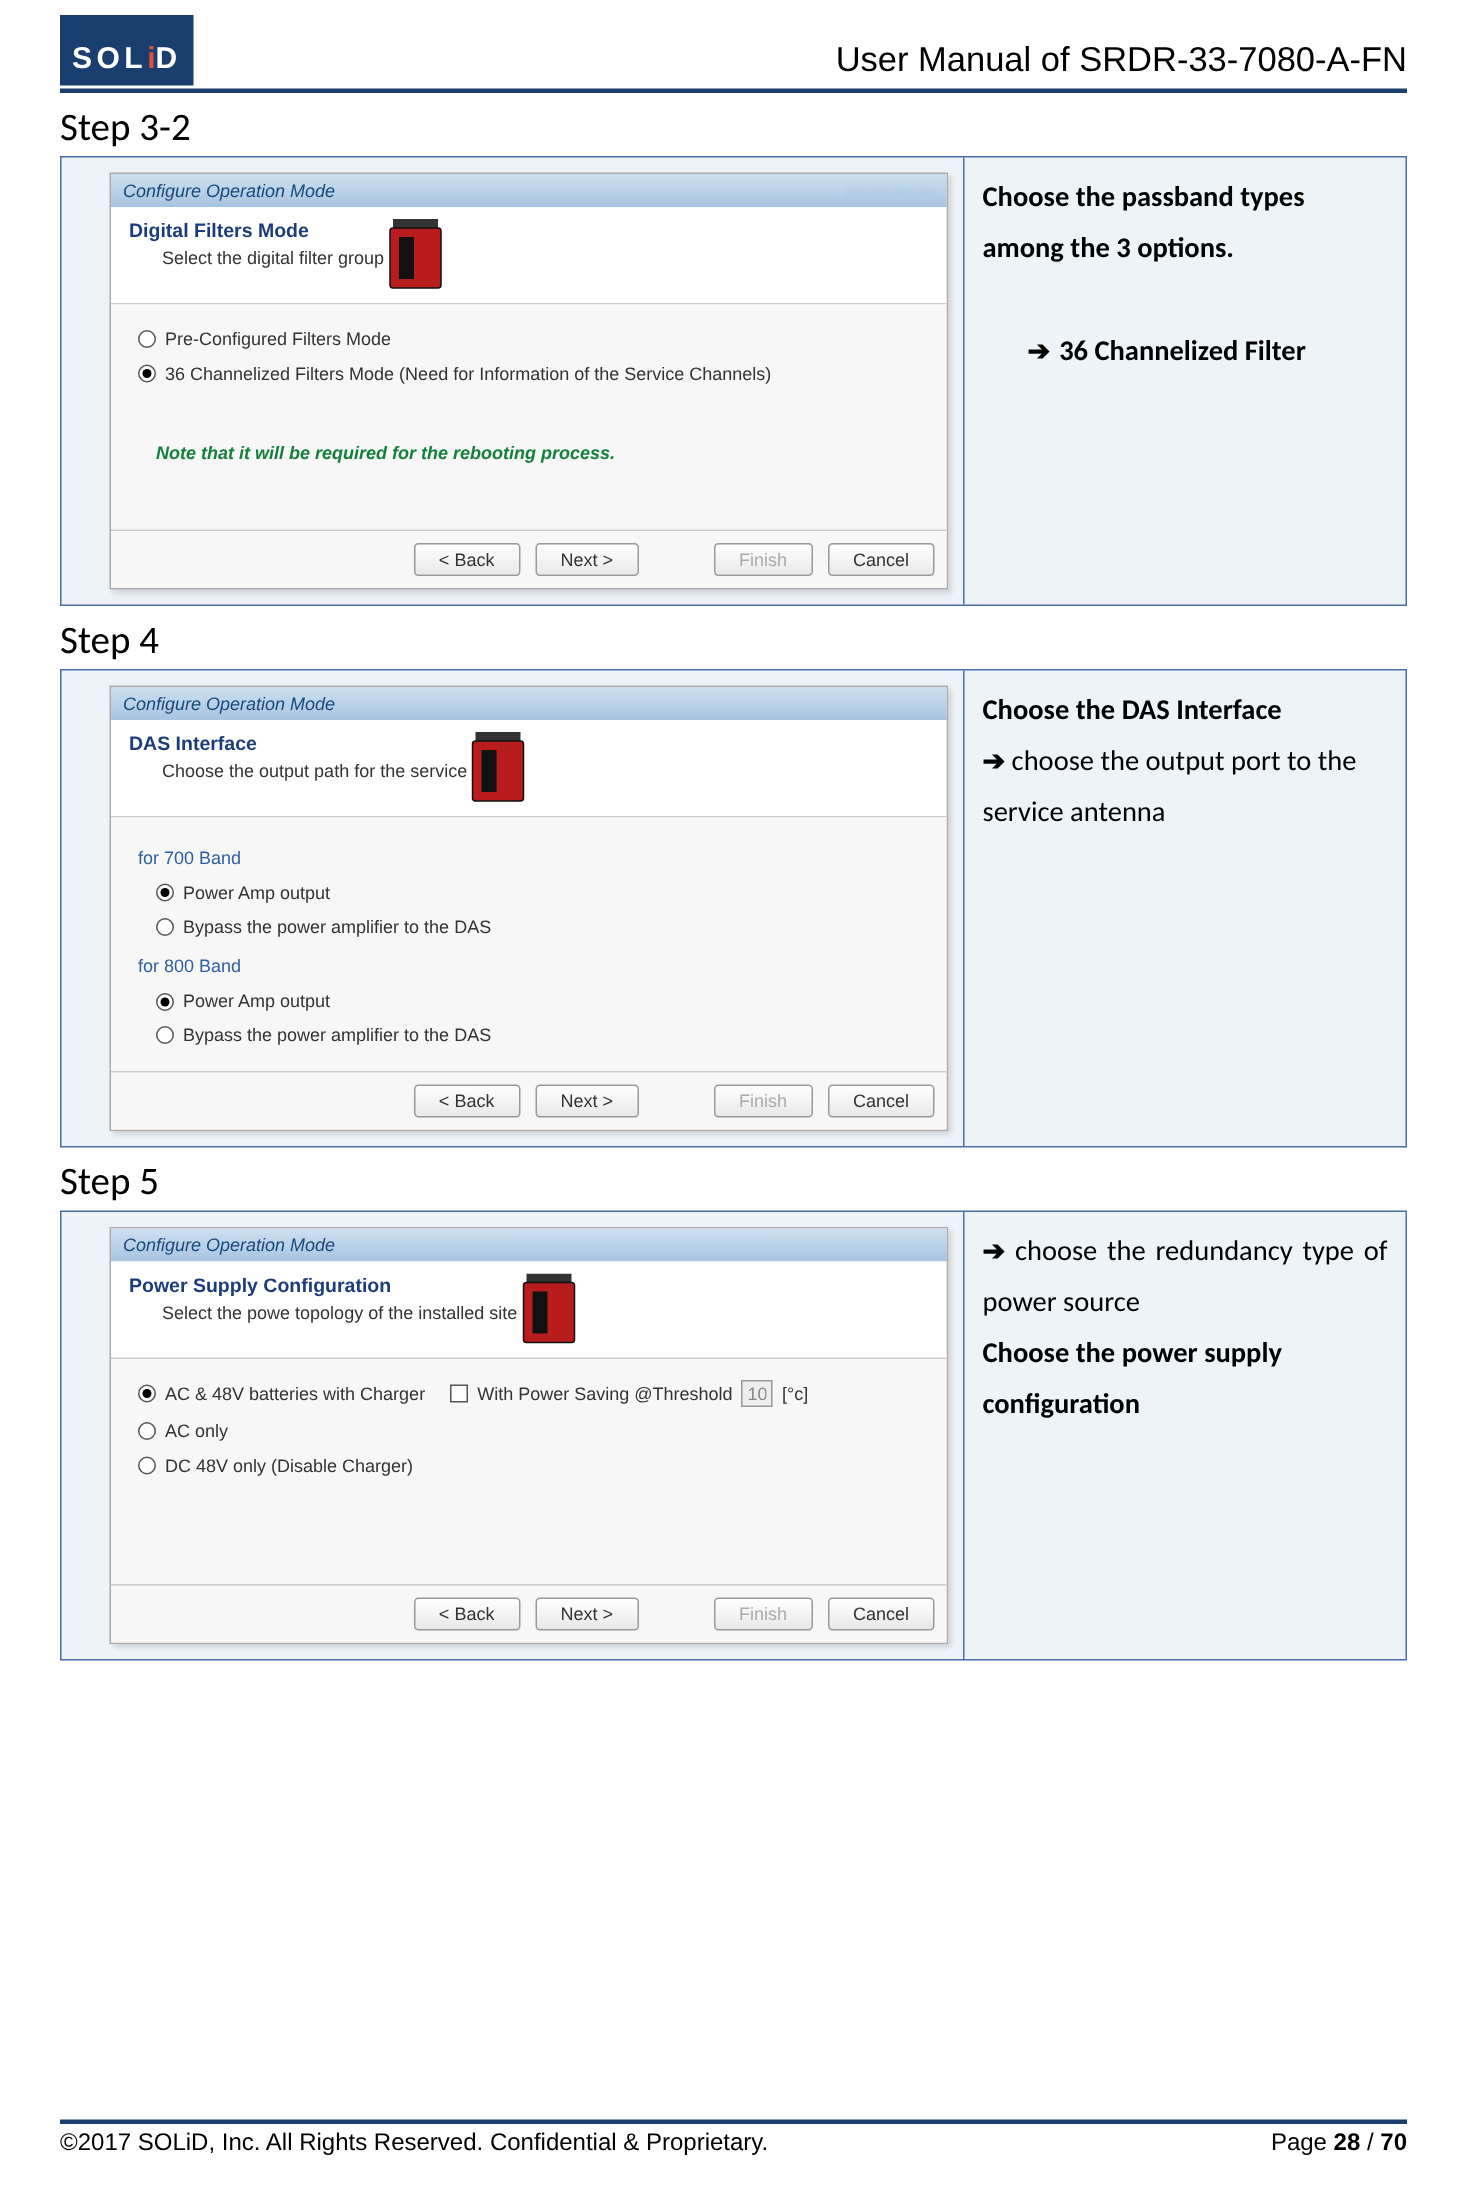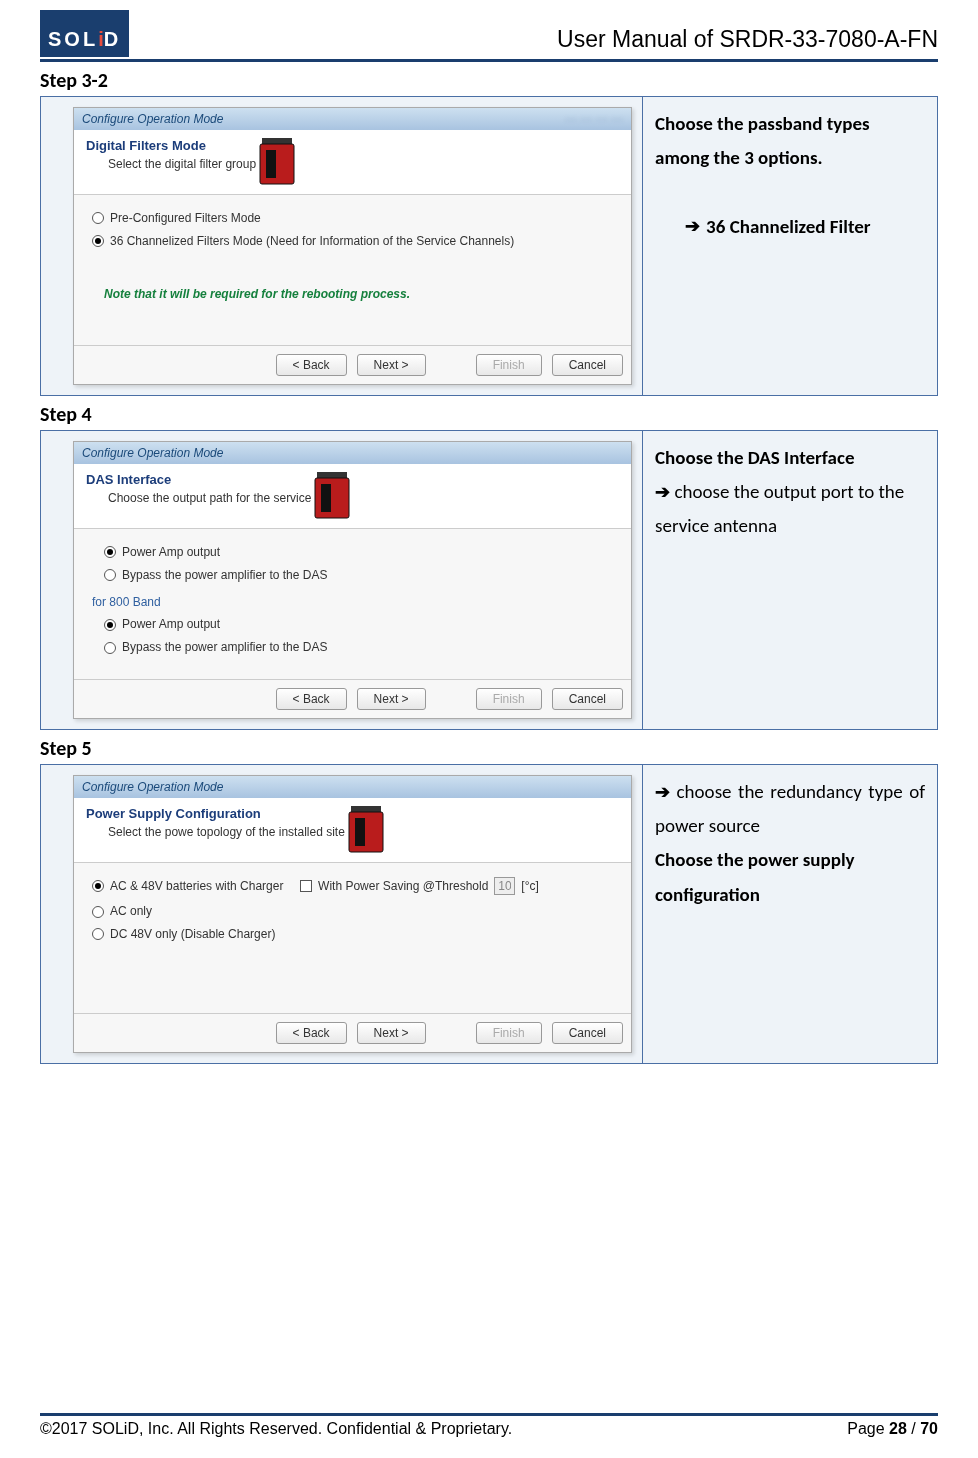--- a/index.html
+++ b/index.html
@@ -29,22 +29,22 @@
     letter-spacing: 3px;
     font-family: Arial, sans-serif;
   }
   .logo .i { color: #e74c3c; letter-spacing: 0; }
   .doc-title {
     font-size: 23px;
     font-family: Arial, sans-serif;
     padding-bottom: 4px;
   }
   .step-label {
-    font-size: 20px;
-    font-weight: bold;
+    font-size: 26px;
+    font-weight: normal;
     margin-top: 6px;
     margin-bottom: 4px;
     font-family: Calibri, sans-serif;
   }
   .step-row {
     display: flex;
     border: 1px solid #4a6fa5;
     background: #eef3f8;
     margin-bottom: 4px;
   }
@@ -245,20 +245,21 @@
           <div class="hdr-bold">DAS Interface</div>
           <div class="hdr-sub">Choose the output path for the service</div>
         </div>
         <svg class="device-icon" viewBox="0 0 42 48">
           <rect class="top" x="6" y="0" width="30" height="6"></rect>
           <rect class="body" x="4" y="6" width="34" height="40" rx="2"></rect>
           <rect class="slot" x="10" y="12" width="10" height="28"></rect>
         </svg>
       </div>
       <div class="wizard-body">
+        <div class="section-label">for 700 Band</div>
         <label style="margin-left:12px">
             <span class="radio checked"></span>
             <span>Power Amp output</span>
           </label>
         <label style="margin-left:12px">
             <span class="radio"></span>
             <span>Bypass the power amplifier to the DAS</span>
           </label>
         <div class="section-label">for 800 Band</div>
         <label style="margin-left:12px">

